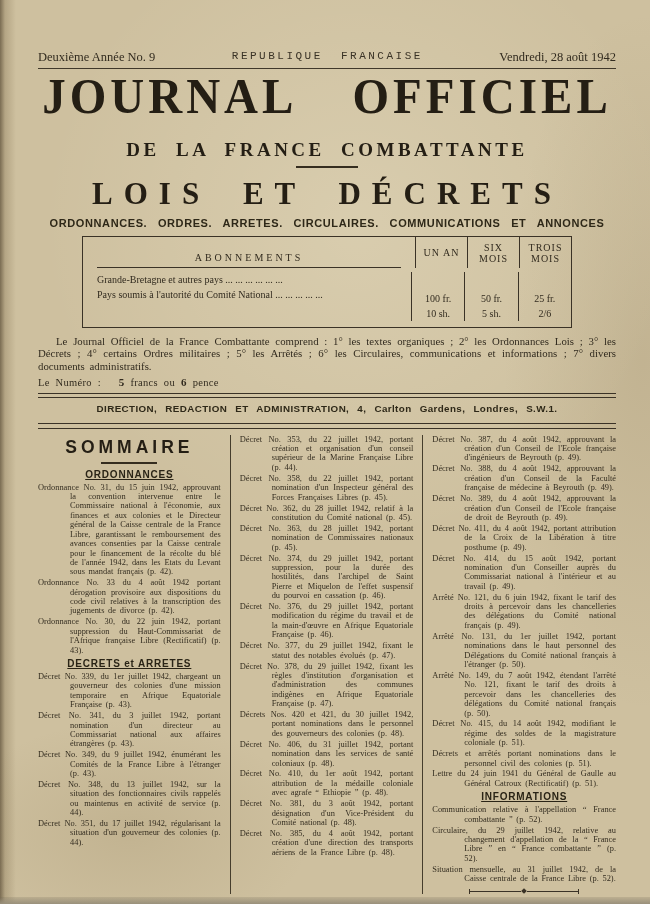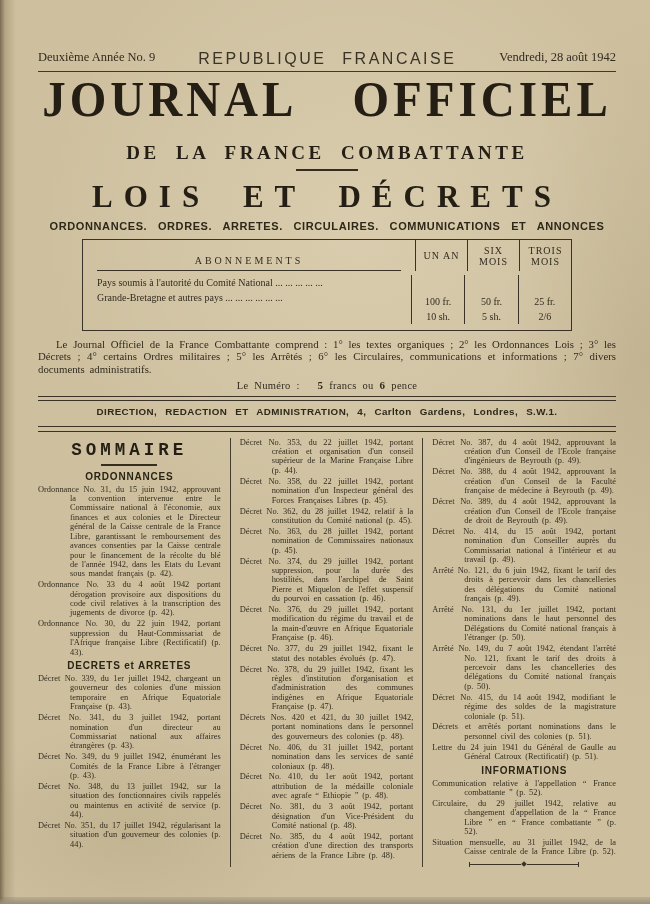--- a/index.html
+++ b/index.html
@@ -17,21 +17,21 @@
   body::after{
     content:"";position:absolute;left:0;right:0;bottom:0;height:7px;
     background:linear-gradient(180deg, rgba(90,82,64,.15), #99907b);
     pointer-events:none;
   }
   .page{padding:50px 34px 0 38px;}
 
   
   .mast-row{display:flex;justify-content:space-between;align-items:flex-start;font-size:12.5px;}
   .mast-edition{font-size:12.5px;}
-  .mast-rep{font-family:Liberation Sans, sans-serif;font-size:16px;letter-spacing:2.5px;word-spacing:9px;color:#3a3326;}
+  .mast-rep{font-family:Liberation Mono, monospace;font-size:11px;letter-spacing:2.5px;word-spacing:9px;color:#3a3326;}
   .mast-date{font-size:12.5px;}
   .rule{border:0;border-top:1.5px solid #40382a;margin:3px 0 0 0;}
   .title{
     text-align:center;font-weight:bold;font-size:47px;line-height:1.04;
     letter-spacing:4px;word-spacing:42px;color:#241e14;margin-top:3px;
     transform:scaleY(1.06);
   }
   .subtitle{
     text-align:center;font-weight:bold;font-size:19px;letter-spacing:3.5px;
     word-spacing:8px;color:#241e14;margin-top:18px;
@@ -55,42 +55,42 @@
   .c-price{flex:1;border-left:1px solid #3a3226;align-self:stretch;display:flex;align-items:center;justify-content:center;}
   .subs-body{display:flex;font-size:10px;padding:4px 0 6px 0;}
   .sb-left{flex:0 0 314px;padding-left:14px;}
   .sb-pub{font-style:italic;text-align:center;padding-right:30px;margin:2px 0 2px 0;}
   .sb-row{white-space:nowrap;overflow:hidden;line-height:15px;}
   .sb-prices{flex:1;display:flex;}
   .sb-pcol{flex:1;text-align:center;border-left:1px solid #3a3226;line-height:15px;padding-top:19px;}
   .sb-pcol div{height:15px;}
 
   .notice{font-size:10.8px;line-height:12.6px;text-align:justify;margin-top:7px;text-indent:18px;word-spacing:2px;}
-  .numero{font-size:10.5px;text-align:center;margin-top:3px;letter-spacing:.3px;word-spacing:3px;}
+  .numero{font-size:10.5px;margin-top:3px;letter-spacing:.3px;word-spacing:3px;}
   .numero b{font-size:11px;}
   .dbl{border-top:1.5px solid #3a3226;border-bottom:1.5px solid #3a3226;height:3.5px;margin-top:5px;}
   .direction{
     font-family:"Liberation Sans", sans-serif;font-weight:bold;font-size:9.8px;
     text-align:center;letter-spacing:.4px;word-spacing:5px;color:#2e2818;padding:5px 0 4px 0;
   }
 
   
   .sommaire{display:grid;grid-template-columns:1fr 1fr 1fr;margin-top:6px;}
   .col{padding:0 9px;}
   .col1{padding-left:0;border-right:1px solid #453d2c;}
   .col2{border-right:1px solid #453d2c;}
   .col3{padding-right:0;}
   .som-title{
-    font-family:Liberation Mono, monospace;font-weight:bold;font-size:17.5px;
+    font-family:Liberation Sans, sans-serif;font-weight:bold;font-size:17.5px;
     letter-spacing:4px;text-align:center;color:#241e14;margin-top:2px;
   }
   .som-rule{width:56px;border:0;border-top:2px solid #352d1f;margin:4px auto 5px auto;}
   .toc-head{
     font-family:"Liberation Sans", sans-serif;font-weight:bold;font-size:10px;
-    letter-spacing:.8px;text-align:center;color:#2a2416;margin:3px 0 3px 0;
+    letter-spacing:.8px;text-align:center;color:#2a2416;margin:3px 0 3px 0;text-decoration:underline;
   }
   .toc-item{
     font-size:8.4px;line-height:9.4px;text-align:justify;margin:0 0 1.5px 0;
     padding-left:32px;text-indent:-32px;word-spacing:1.6px;color:#342d20;
   }
   .end-div{display:flex;align-items:center;justify-content:center;width:110px;margin:5px auto 0 auto;}
   .end-div .tick{width:1px;height:5px;background:#3a3226;}
   .end-div .ln{flex:1;height:1px;background:#3a3226;}
   .end-div .dia{width:4px;height:4px;background:#3a3226;transform:rotate(45deg);margin:0 1px;}
 </style>
@@ -115,22 +115,22 @@
 
   <div class="subs">
     <div class="subs-head">
       <span class="c c-main">ABONNEMENTS</span>
       <span class="c c-price">UN AN</span>
       <span class="c c-price">SIX MOIS</span>
       <span class="c c-price">TROIS MOIS</span>
     </div>
     <div class="subs-body">
       <div class="sb-left">
+        <div class="sb-row">Grande-Bretagne et autres pays      ...    ...    ...    ...    ...    ...</div>
         <div class="sb-row">Pays soumis à l'autorité du Comité National ...   ...   ...   ...   ...</div>
-        <div class="sb-row">Grande-Bretagne et autres pays      ...    ...    ...    ...    ...    ...</div>
       </div>
       <div class="sb-prices">
         <div class="sb-pcol">
           <div>100 fr.</div>
           <div>10 sh.</div>
         </div>
         <div class="sb-pcol">
           <div>50 fr.</div>
           <div>5 sh.</div>
         </div>
@@ -186,20 +186,21 @@
       <p class="toc-item">Décret No. 406, du 31 juillet 1942, portant nomination dans les services de santé coloniaux (p. 48).</p>
       <p class="toc-item">Décret No. 410, du 1er août 1942, portant attribution de la médaille coloniale avec agrafe “ Ethiopie ” (p. 48).</p>
       <p class="toc-item">Décret No. 381, du 3 août 1942, portant désignation d'un Vice-Président du Comité national (p. 48).</p>
       <p class="toc-item">Décret No. 385, du 4 août 1942, portant création d'une direction des transports aériens de la France Libre (p. 48).</p>
     </div>
 
     <div class="col col3">
       <p class="toc-item">Décret No. 387, du 4 août 1942, approuvant la création d'un Conseil de l'Ecole française d'ingénieurs de Beyrouth (p. 49).</p>
       <p class="toc-item">Décret No. 388, du 4 août 1942, approuvant la création d'un Conseil de la Faculté française de médecine à Beyrouth (p. 49).</p>
       <p class="toc-item">Décret No. 389, du 4 août 1942, approuvant la création d'un Conseil de l'Ecole française de droit de Beyrouth (p. 49).</p>
+      <p class="toc-item">Décret No. 411, du 4 août 1942, portant attribution de la Croix de la Libération à titre posthume (p. 49).</p>
       <p class="toc-item">Décret No. 414, du 15 août 1942, portant nomination d'un Conseiller auprès du Commissariat national à l'intérieur et au travail (p. 49).</p>
       <p class="toc-item">Arrêté No. 121, du 6 juin 1942, fixant le tarif des droits à percevoir dans les chancelleries des délégations du Comité national français (p. 49).</p>
       <p class="toc-item">Arrêté No. 131, du 1er juillet 1942, portant nominations dans le haut personnel des Délégations du Comité national français à l'étranger (p. 50).</p>
       <p class="toc-item">Arrêté No. 149, du 7 août 1942, étendant l'arrêté No. 121, fixant le tarif des droits à percevoir dans les chancelleries des délégations du Comité national français (p. 50).</p>
       <p class="toc-item">Décret No. 415, du 14 août 1942, modifiant le régime des soldes de la magistrature coloniale (p. 51).</p>
       <p class="toc-item">Décrets et arrêtés portant nominations dans le personnel civil des colonies (p. 51).</p>
       <p class="toc-item">Lettre du 24 juin 1941 du Général de Gaulle au Général Catroux (Rectificatif) (p. 51).</p>
       <div class="toc-head">INFORMATIONS</div>
       <p class="toc-item">Communication relative à l'appellation “ France combattante ” (p. 52).</p>
       <p class="toc-item">Circulaire, du 29 juillet 1942, relative au changement d'appellation de la “ France Libre ” en “ France combattante ” (p. 52).</p>

